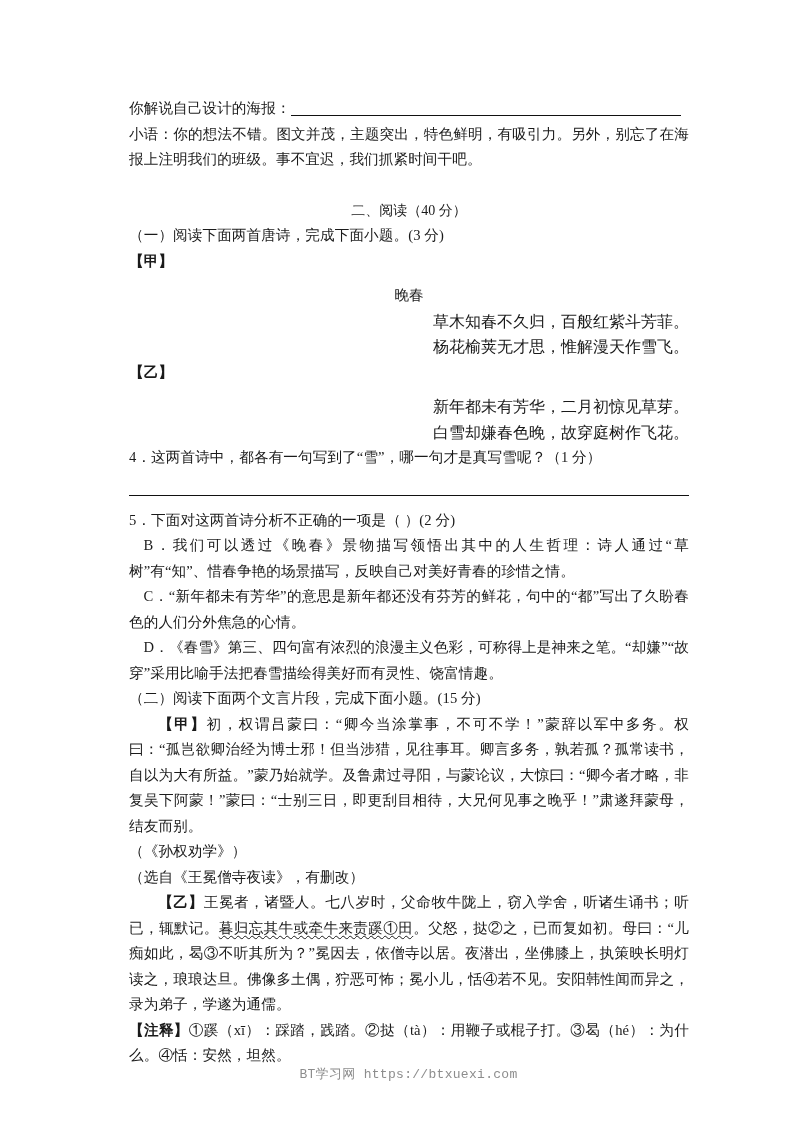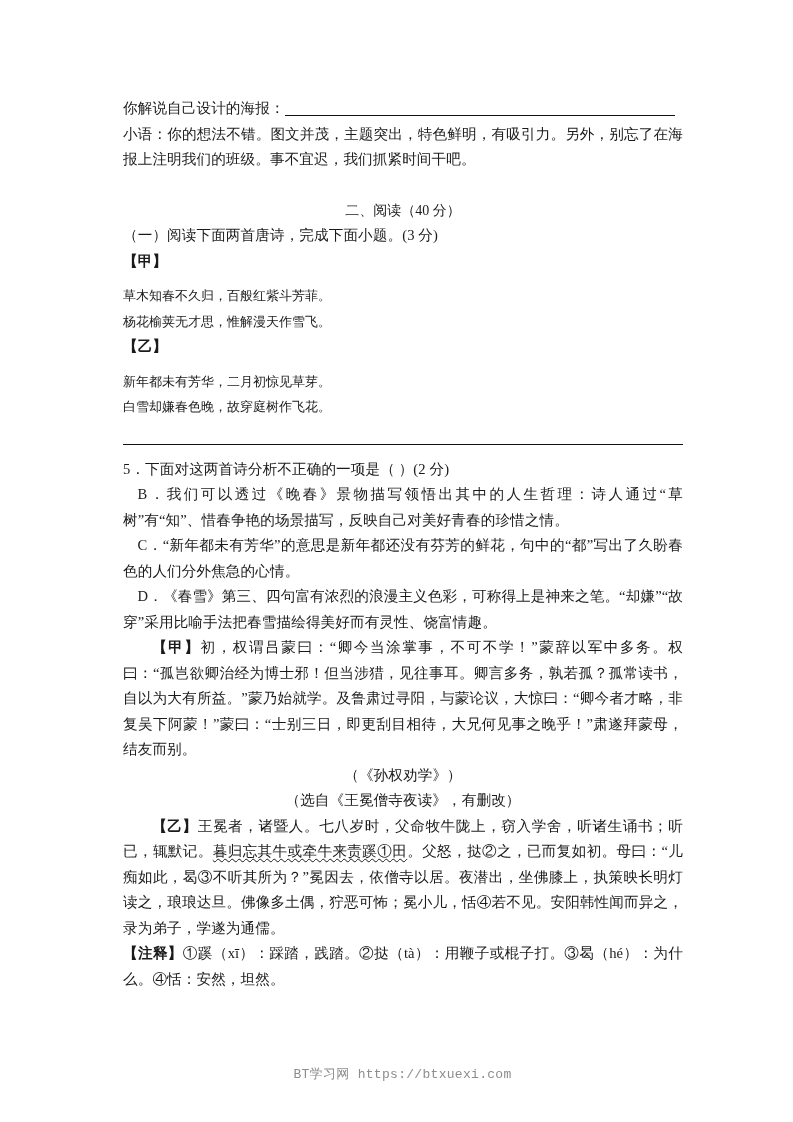--- a/index.html
+++ b/index.html
@@ -10,59 +10,59 @@
   body {
     width: 793px;
     height: 1122px;
     font-family: "Liberation Serif", "DejaVu Serif", serif;
     color: #1a1a1a;
     position: relative;
     overflow: hidden;
   }
   .page {
     position: absolute;
-    left: 6px; top: 0;
+    left: 12px; top: 0;
     width: 687px;
     height: 1122px;
     background: #fff;
   }
   .content {
     position: absolute;
     left: 117px;
     top: 96px;
     width: 560px;
   }
   .line {
     font-size: 14.6px;
     line-height: 25.5px;
     letter-spacing: 0.1px;
     text-align: justify;
     margin: 0;
     white-space: normal;
   }
   .indent1 { text-indent: 14.6px; }
   .indent2 { text-indent: 29.2px; }
-  .right { text-align: center; }
+  .right { text-align: left; }
   .spacer-sm { height: 9px; }
   .spacer-lg { height: 25px; }
   .bracket-label {
     font-size: 14.6px;
     line-height: 25.5px;
     font-weight: bold;
     letter-spacing: 0.1px;
   }
   .poem-title {
     font-size: 14.6px;
     line-height: 25.5px;
     text-align: center;
   }
   .poem-body {
-    font-size: 13px;
+    font-size: 16px;
     line-height: 25.5px;
-    text-align: left;
+    text-align: right;
   }
   .answer-rule {
     border: none;
     border-top: 1px solid #111;
     margin: 0;
     height: 0;
   }
   .inline-rule {
     display: inline-block;
     border-bottom: 1px solid #111;
@@ -110,41 +110,44 @@
     <div class="spacer-lg"></div>
 
     <div class="heading2">二、阅读（40 分）</div>
 
     <div class="line">（一）阅读下面两首唐诗，完成下面小题。(3 分)</div>
 
     <div class="bracket-label">【甲】</div>
 
     <div class="spacer-sm"></div>
 
+    <div class="poem-title">晚春</div>
     <div class="poem-body">草木知春不久归，百般红紫斗芳菲。</div>
     <div class="poem-body">杨花榆荚无才思，惟解漫天作雪飞。</div>
 
     <div class="bracket-label">【乙】</div>
 
     <div class="spacer-sm"></div>
 
     <div class="poem-body">新年都未有芳华，二月初惊见草芽。</div>
     <div class="poem-body">白雪却嫌春色晚，故穿庭树作飞花。</div>
 
+    <div class="line">4．这两首诗中，都各有一句写到了“雪”，哪一句才是真写雪呢？（1 分）</div>
 
     <div style="height:24px;"></div>
     <hr class="answer-rule">
     <div style="height:12px;"></div>
 
     <div class="line">5．下面对这两首诗分析不正确的一项是（            ）(2 分)</div>
 
     <div class="line indent1">B．我们可以透过《晚春》景物描写领悟出其中的人生哲理：诗人通过“草树”有“知”、惜春争艳的场景描写，反映自己对美好青春的珍惜之情。</div>
     <div class="line indent1">C．“新年都未有芳华”的意思是新年都还没有芬芳的鲜花，句中的“都”写出了久盼春色的人们分外焦急的心情。</div>
     <div class="line indent1">D．《春雪》第三、四句富有浓烈的浪漫主义色彩，可称得上是神来之笔。“却嫌”“故穿”采用比喻手法把春雪描绘得美好而有灵性、饶富情趣。</div>
 
+    <div class="line">（二）阅读下面两个文言片段，完成下面小题。(15 分)</div>
 
     <div class="line indent2">
       <span class="bracket-label">【甲】</span><span>初，权谓吕蒙曰：“卿今当涂掌事，不可不学！”蒙辞以军中多务。权曰：“孤岂欲卿治经为博士邪！</span><span class="u-straight">但当涉猎，见往事耳</span><span>。卿言多务，孰若孤？孤常读书，自以为大有所益。”蒙乃始就学。及鲁肃过寻阳，与蒙论议，大惊曰：“卿今者才略，非复吴下阿蒙！”蒙曰：“士别三日，即更刮目相待，大兄何见事之晚乎！”肃遂拜蒙母，结友而别。</span>
     </div>
     <div class="line right">（《孙权劝学》）</div>
 
     <div class="line right">（选自《王冕僧寺夜读》，有删改）</div>
     <div class="line indent2">
       <span class="bracket-label">【乙】</span><span>王冕者，诸暨人。七八岁时，父命牧牛陇上，窃入学舍，听诸生诵书；听已，辄默记。</span><span class="u-wavy">暮归忘其牛或牵牛来责蹊①田</span><span>。父怒，挞②之，已而复如初。母曰：“</span><span class="u-straight">儿痴如此，曷③不听其所为？</span><span>”冕因去，依僧寺以居。夜潜出，坐佛膝上，执策映长明灯读之，琅琅达旦。佛像多土偶，狞恶可怖；冕小儿，恬④若不见。安阳韩性闻而异之，录为弟子，学遂为通儒。</span>
     </div>

